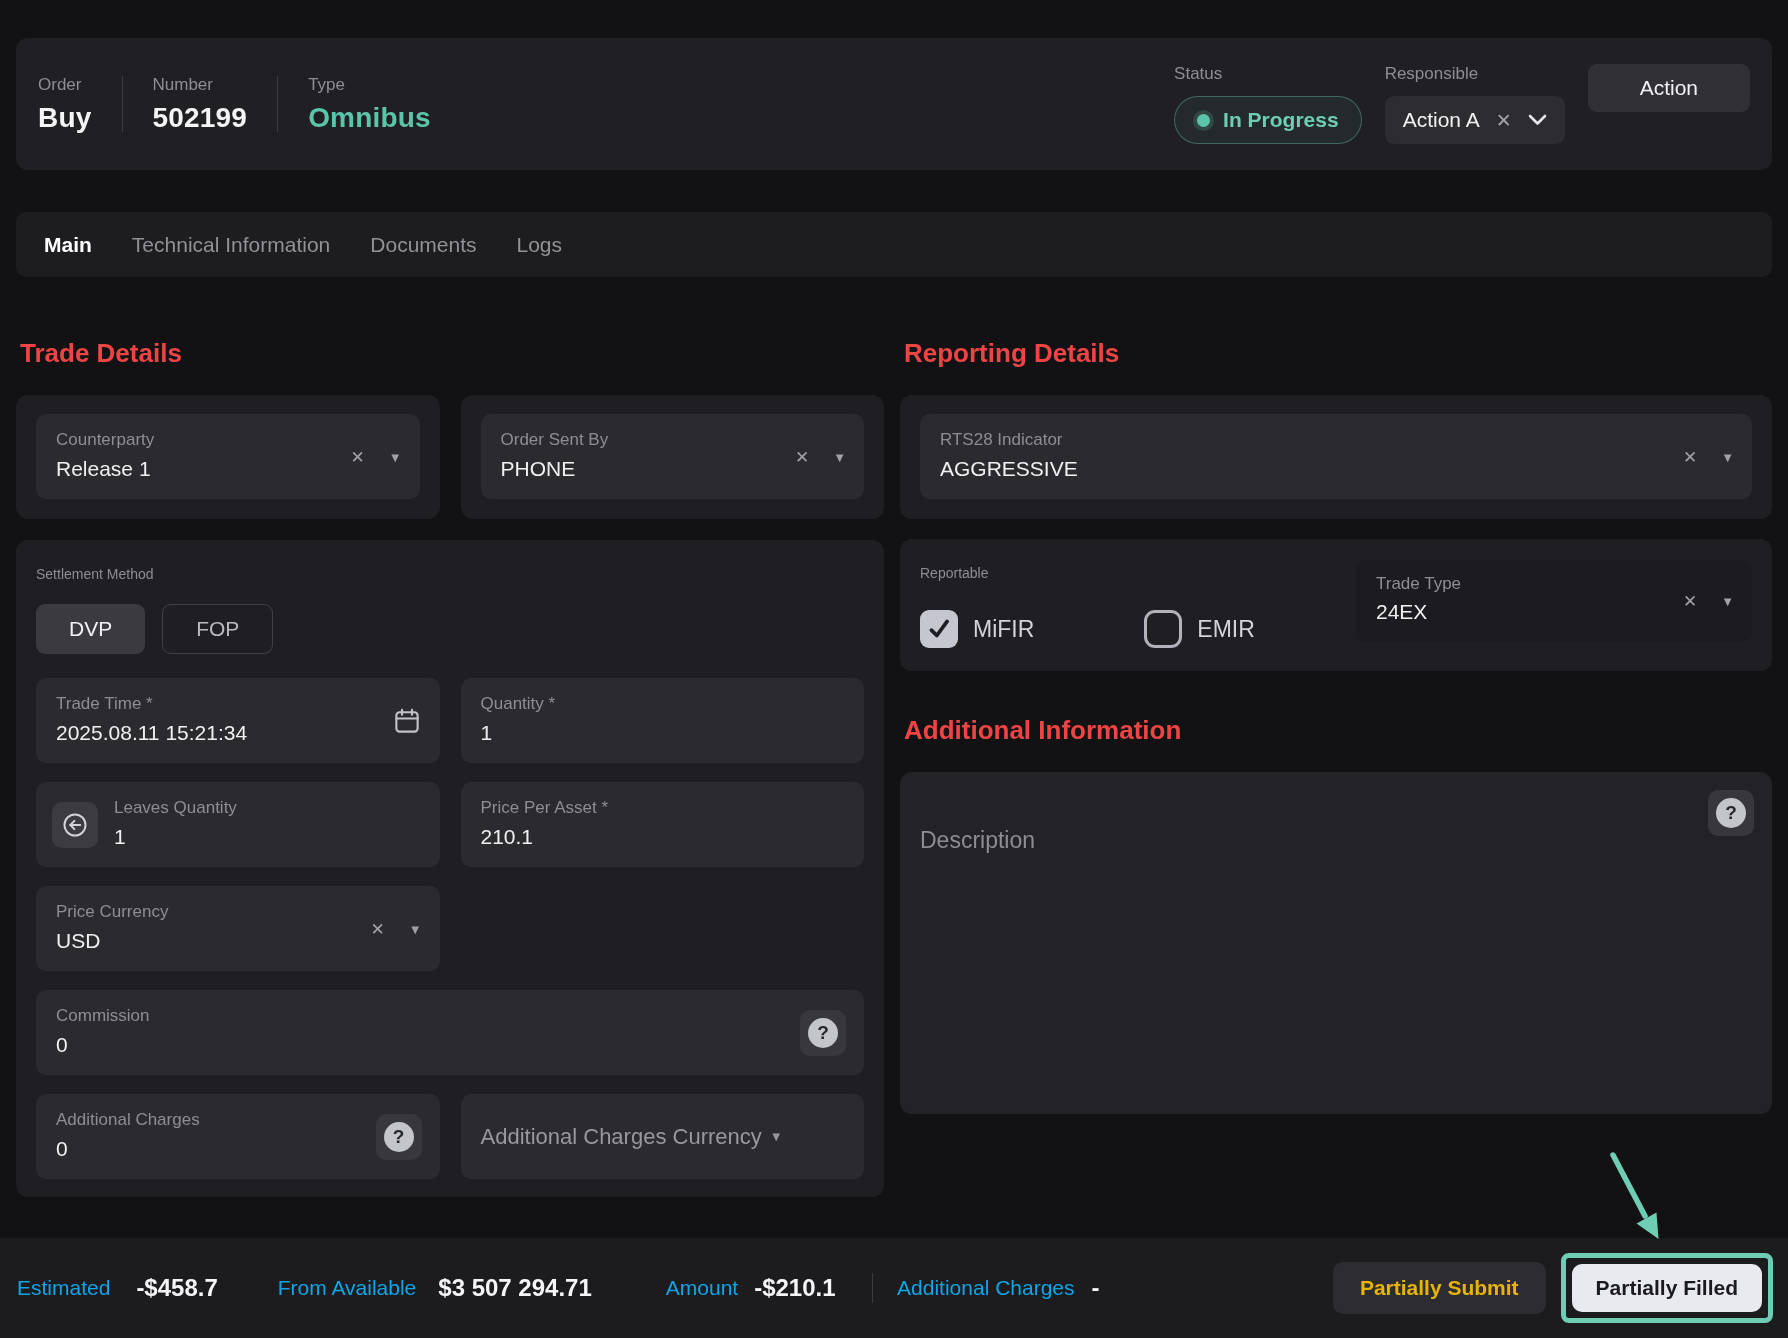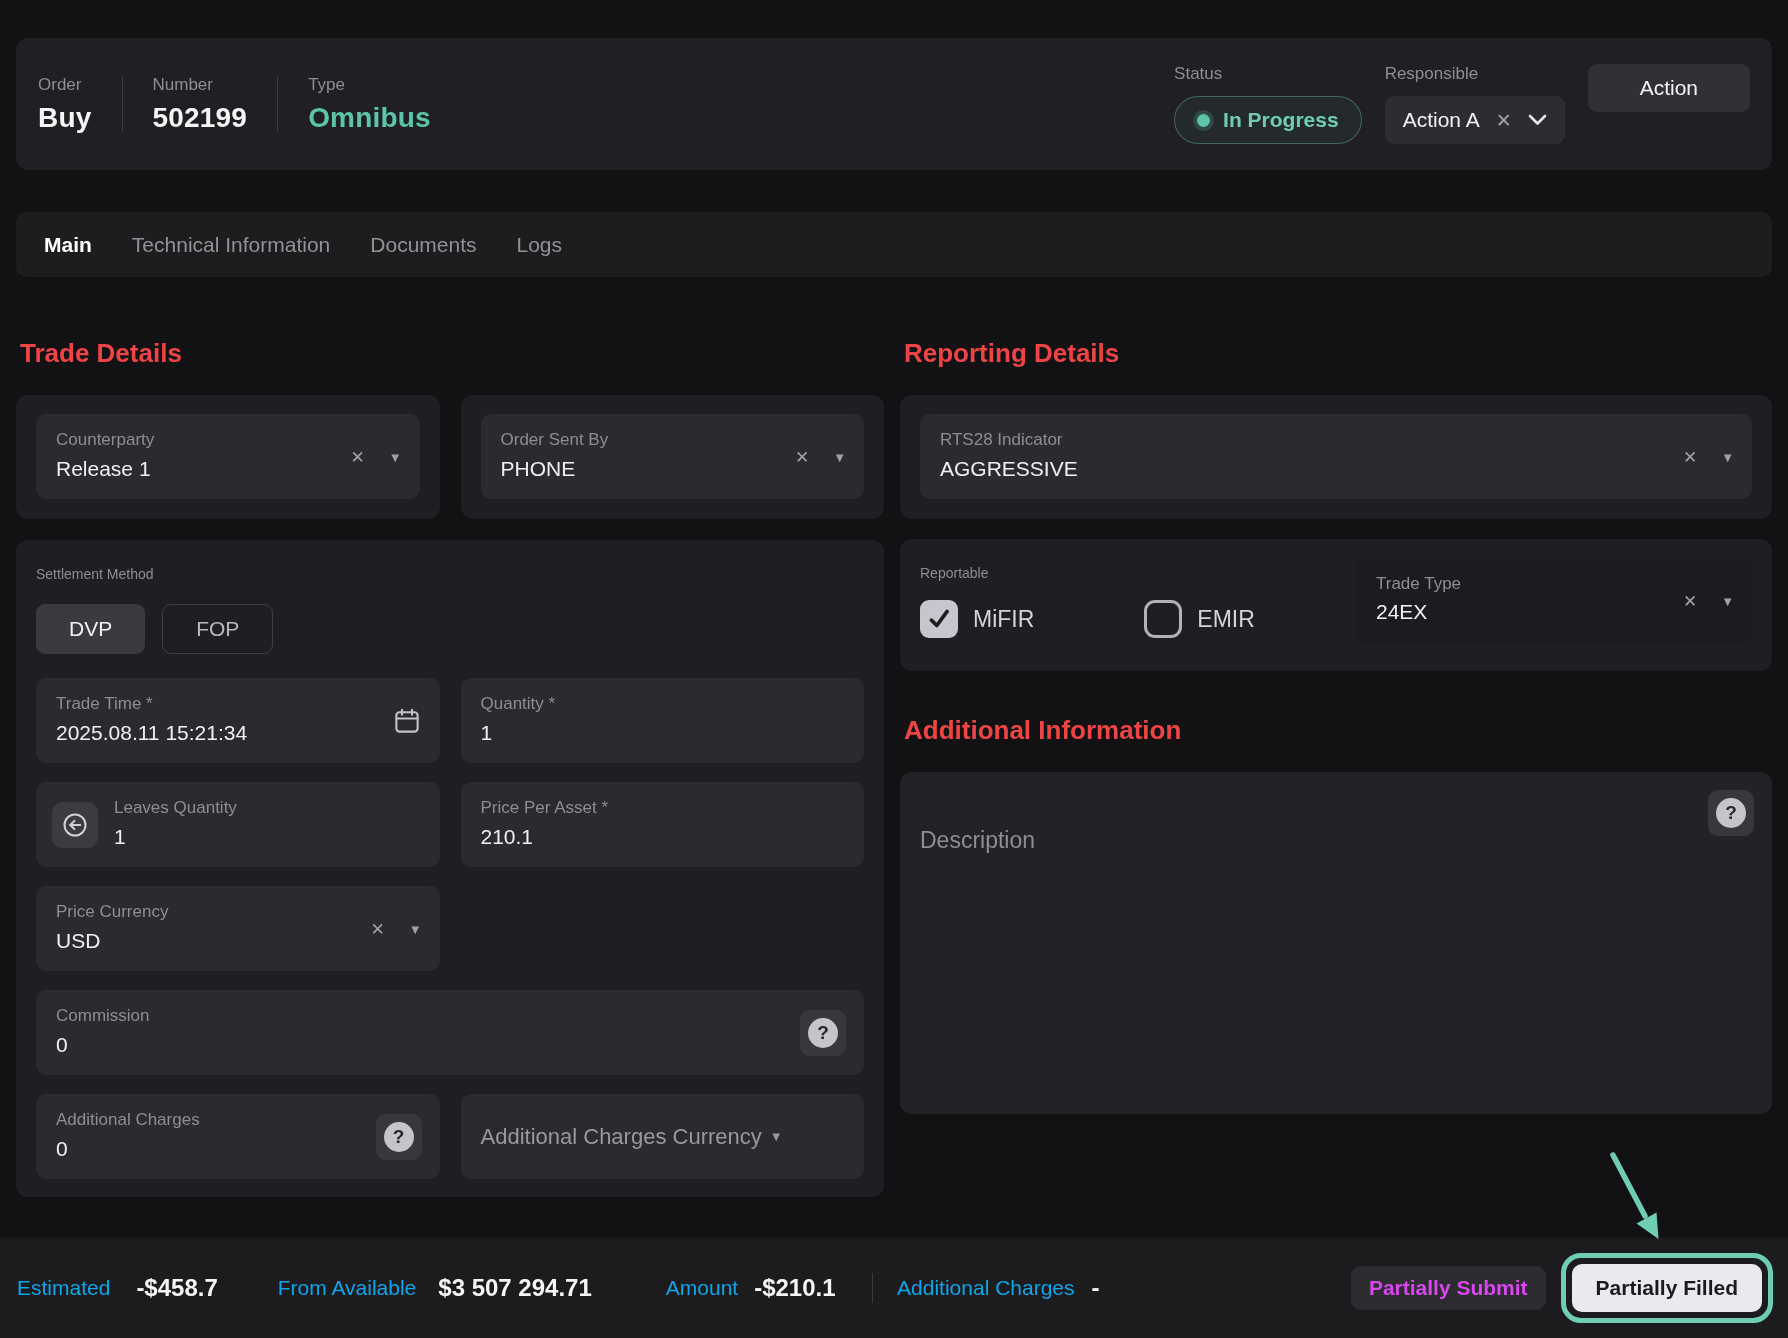--- a/index.html
+++ b/index.html
@@ -83,21 +83,21 @@
   .q-btn { width:46px; height:46px; border-radius:10px; background:#37373c;
     display:flex; align-items:center; justify-content:center; cursor:pointer; }
   .q-circle { width:30px; height:30px; border-radius:50%; background:#c4c4cb; color:#27272b;
     font-weight:700; font-size:19px; display:flex; align-items:center; justify-content:center; }
   .field.center-row { flex-direction:row; align-items:center; justify-content:flex-start; gap:8px;
     padding:0 20px; }
   .muted-label { font-size:22px; color:#98989e; }
   
   .reportable-card { position:relative; margin-top:20px; background:#1f1f23; border-radius:12px;
     height:132px; padding:24px 20px; }
-  .checks { display:flex; align-items:center; margin-top:17px; }
+  .checks { display:flex; align-items:center; margin-top:27px; }
   .checkbox { width:38px; height:38px; border-radius:9px; flex:none; cursor:pointer; }
   .checkbox.checked { background:#c6c6cf; display:flex; align-items:center; justify-content:center; }
   .checkbox.unchecked { border:3px solid #b2b2bb; border-radius:11px; }
   .check-label { font-size:23px; color:#d3d3d9; margin-left:15px; }
   .gap-emir { margin-left:110px; }
   .trade-type-field { position:absolute; right:20px; top:21px; width:396px; height:82px;
     background:#1c1c20; border-radius:10px; padding:14px 20px; display:flex; flex-direction:column; gap:4px; }
   .ai-title { margin-top:44px; }
   .desc-card { position:relative; margin-top:18px; background:#232327; border-radius:12px;
     height:342px; padding:20px; }
@@ -106,23 +106,23 @@
   
   .footer { position:absolute; left:0; bottom:0; width:1788px; height:100px; background:#1c1c1f;
     display:flex; align-items:center; padding:0 15px 0 17px; }
   .f-label { font-size:21px; color:#0ea5e9; white-space:nowrap; }
   .f-value { font-size:24px; font-weight:700; color:#f5f5f7; white-space:nowrap; }
   .fm-estv { margin-left:26px; } .fm-fa { margin-left:60px; } .fm-fav { margin-left:22px; }
   .fm-am { margin-left:74px; } .fm-amv { margin-left:16px; }
   .f-divider { width:1.5px; height:30px; background:#3a3a40; margin-left:36px; }
   .fm-ac { margin-left:24px; } .fm-acv { margin-left:17px; }
   .footer-buttons { margin-left:auto; display:flex; align-items:center; gap:15px; }
-  .btn-ps { height:44px; padding:0 18px; background:#2c2c31; border-radius:10px;
-    display:flex; align-items:center; font-size:21px; font-weight:600; color:#d946ef; cursor:pointer; }
-  .pf-ring { border:5px solid #6fcdb4; border-radius:20px; padding:6px; display:inline-flex; }
+  .btn-ps { height:52px; padding:0 27px; background:#2c2c31; border-radius:10px;
+    display:flex; align-items:center; font-size:21px; font-weight:600; color:#eab308; cursor:pointer; }
+  .pf-ring { border:5px solid #6fcdb4; border-radius:8px; padding:6px; display:inline-flex; }
   .btn-pf { height:48px; padding:0 24px; background:#e9e9f0; border-radius:10px;
     display:flex; align-items:center; font-size:21px; font-weight:600; color:#1b1b1f; cursor:pointer; }
   .annot-arrow { position:absolute; left:1603px; top:1150px; z-index:5; }
   svg { display:block; }
 </style>
 </head>
 <body>
 
 <div class="page">
 

